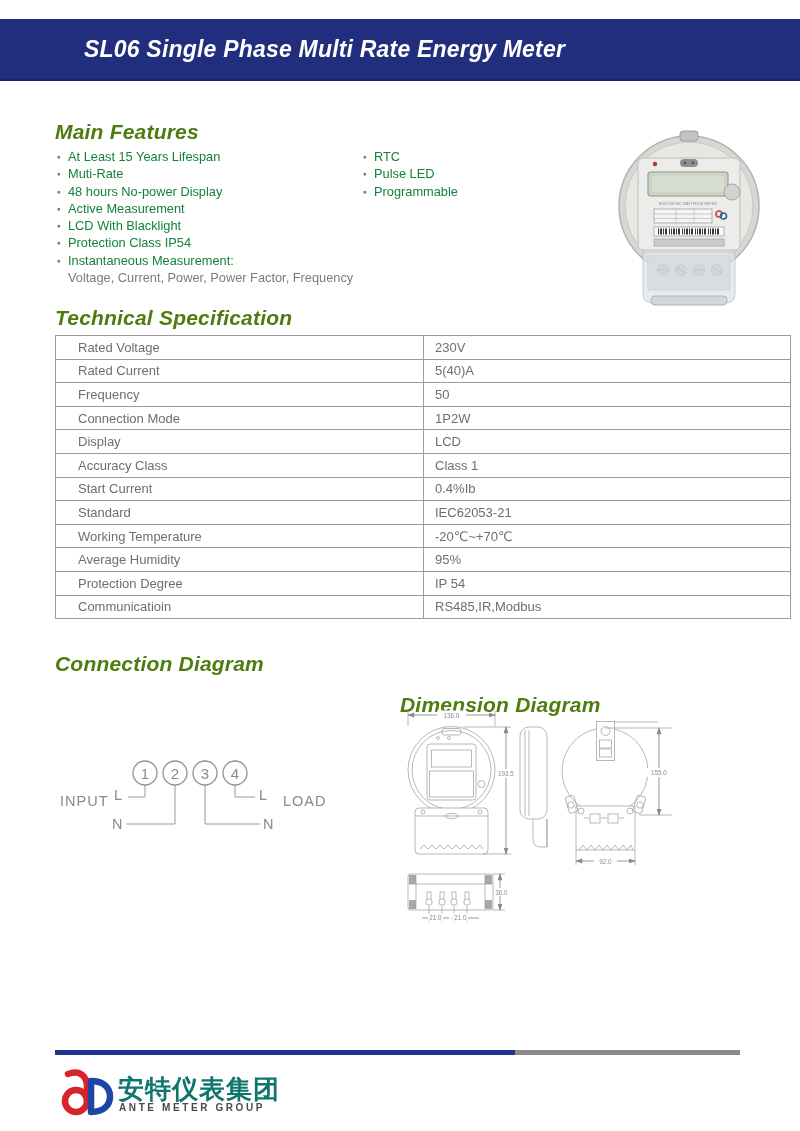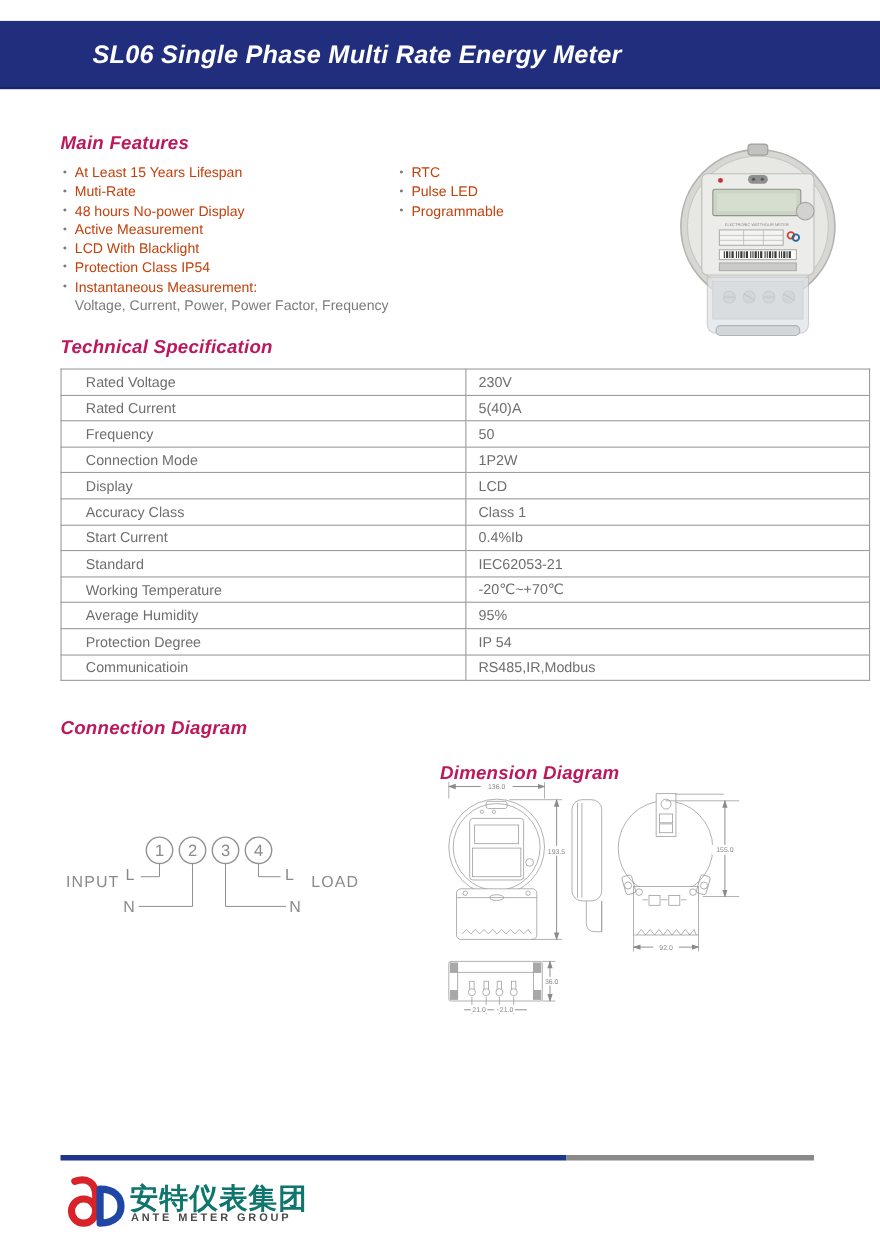--- a/index.html
+++ b/index.html
@@ -6,27 +6,27 @@
   .page{position:relative;width:800px;height:1131px;background:#fff;overflow:hidden;
         font-family:"Liberation Sans","DejaVu Sans",sans-serif;}
 
   
   .banner{position:absolute;left:0;top:19px;width:800px;height:60px;background:#202e7d;
           border-bottom:2px solid #1a2668;}
   .banner h1{margin:0;padding-left:84px;line-height:60px;font-size:23px;font-weight:bold;
              font-style:italic;color:#ffffff;letter-spacing:.2px;}
 
   
-  .h2{position:absolute;margin:0;font-size:17px;font-weight:bold;font-style:italic;
-      color:#be185d;letter-spacing:.2px;}
+  .h2{position:absolute;margin:0;font-size:21px;font-weight:bold;font-style:italic;
+      color:#4d7c0f;letter-spacing:.2px;}
 
   
   .feat-list{position:absolute;margin:0;padding:0;list-style:none;}
   .feat-list li{position:relative;padding-left:11px;font-size:12.8px;line-height:17.3px;
-                color:#c2410c;}
+                color:#15803d;}
   .feat-list li::before{content:"\25CF";position:absolute;left:0;top:0;font-size:6.5px;
                         line-height:17.3px;color:#7b7b7b;}
   .feat-sub{position:absolute;font-size:12.8px;line-height:17.3px;color:#7b7b7b;}
 
   
   .spec{position:absolute;left:55px;top:335px;border-collapse:collapse;table-layout:fixed;
         width:700px;border-radius:26px;}
   .spec td{border:1px solid #9c9c9c;height:22.6px;font-size:13px;color:#6e6e6e;
            vertical-align:middle;white-space:nowrap;overflow:hidden;}
   .spec td.c1{width:345px;padding:0 0 0 22px;}

